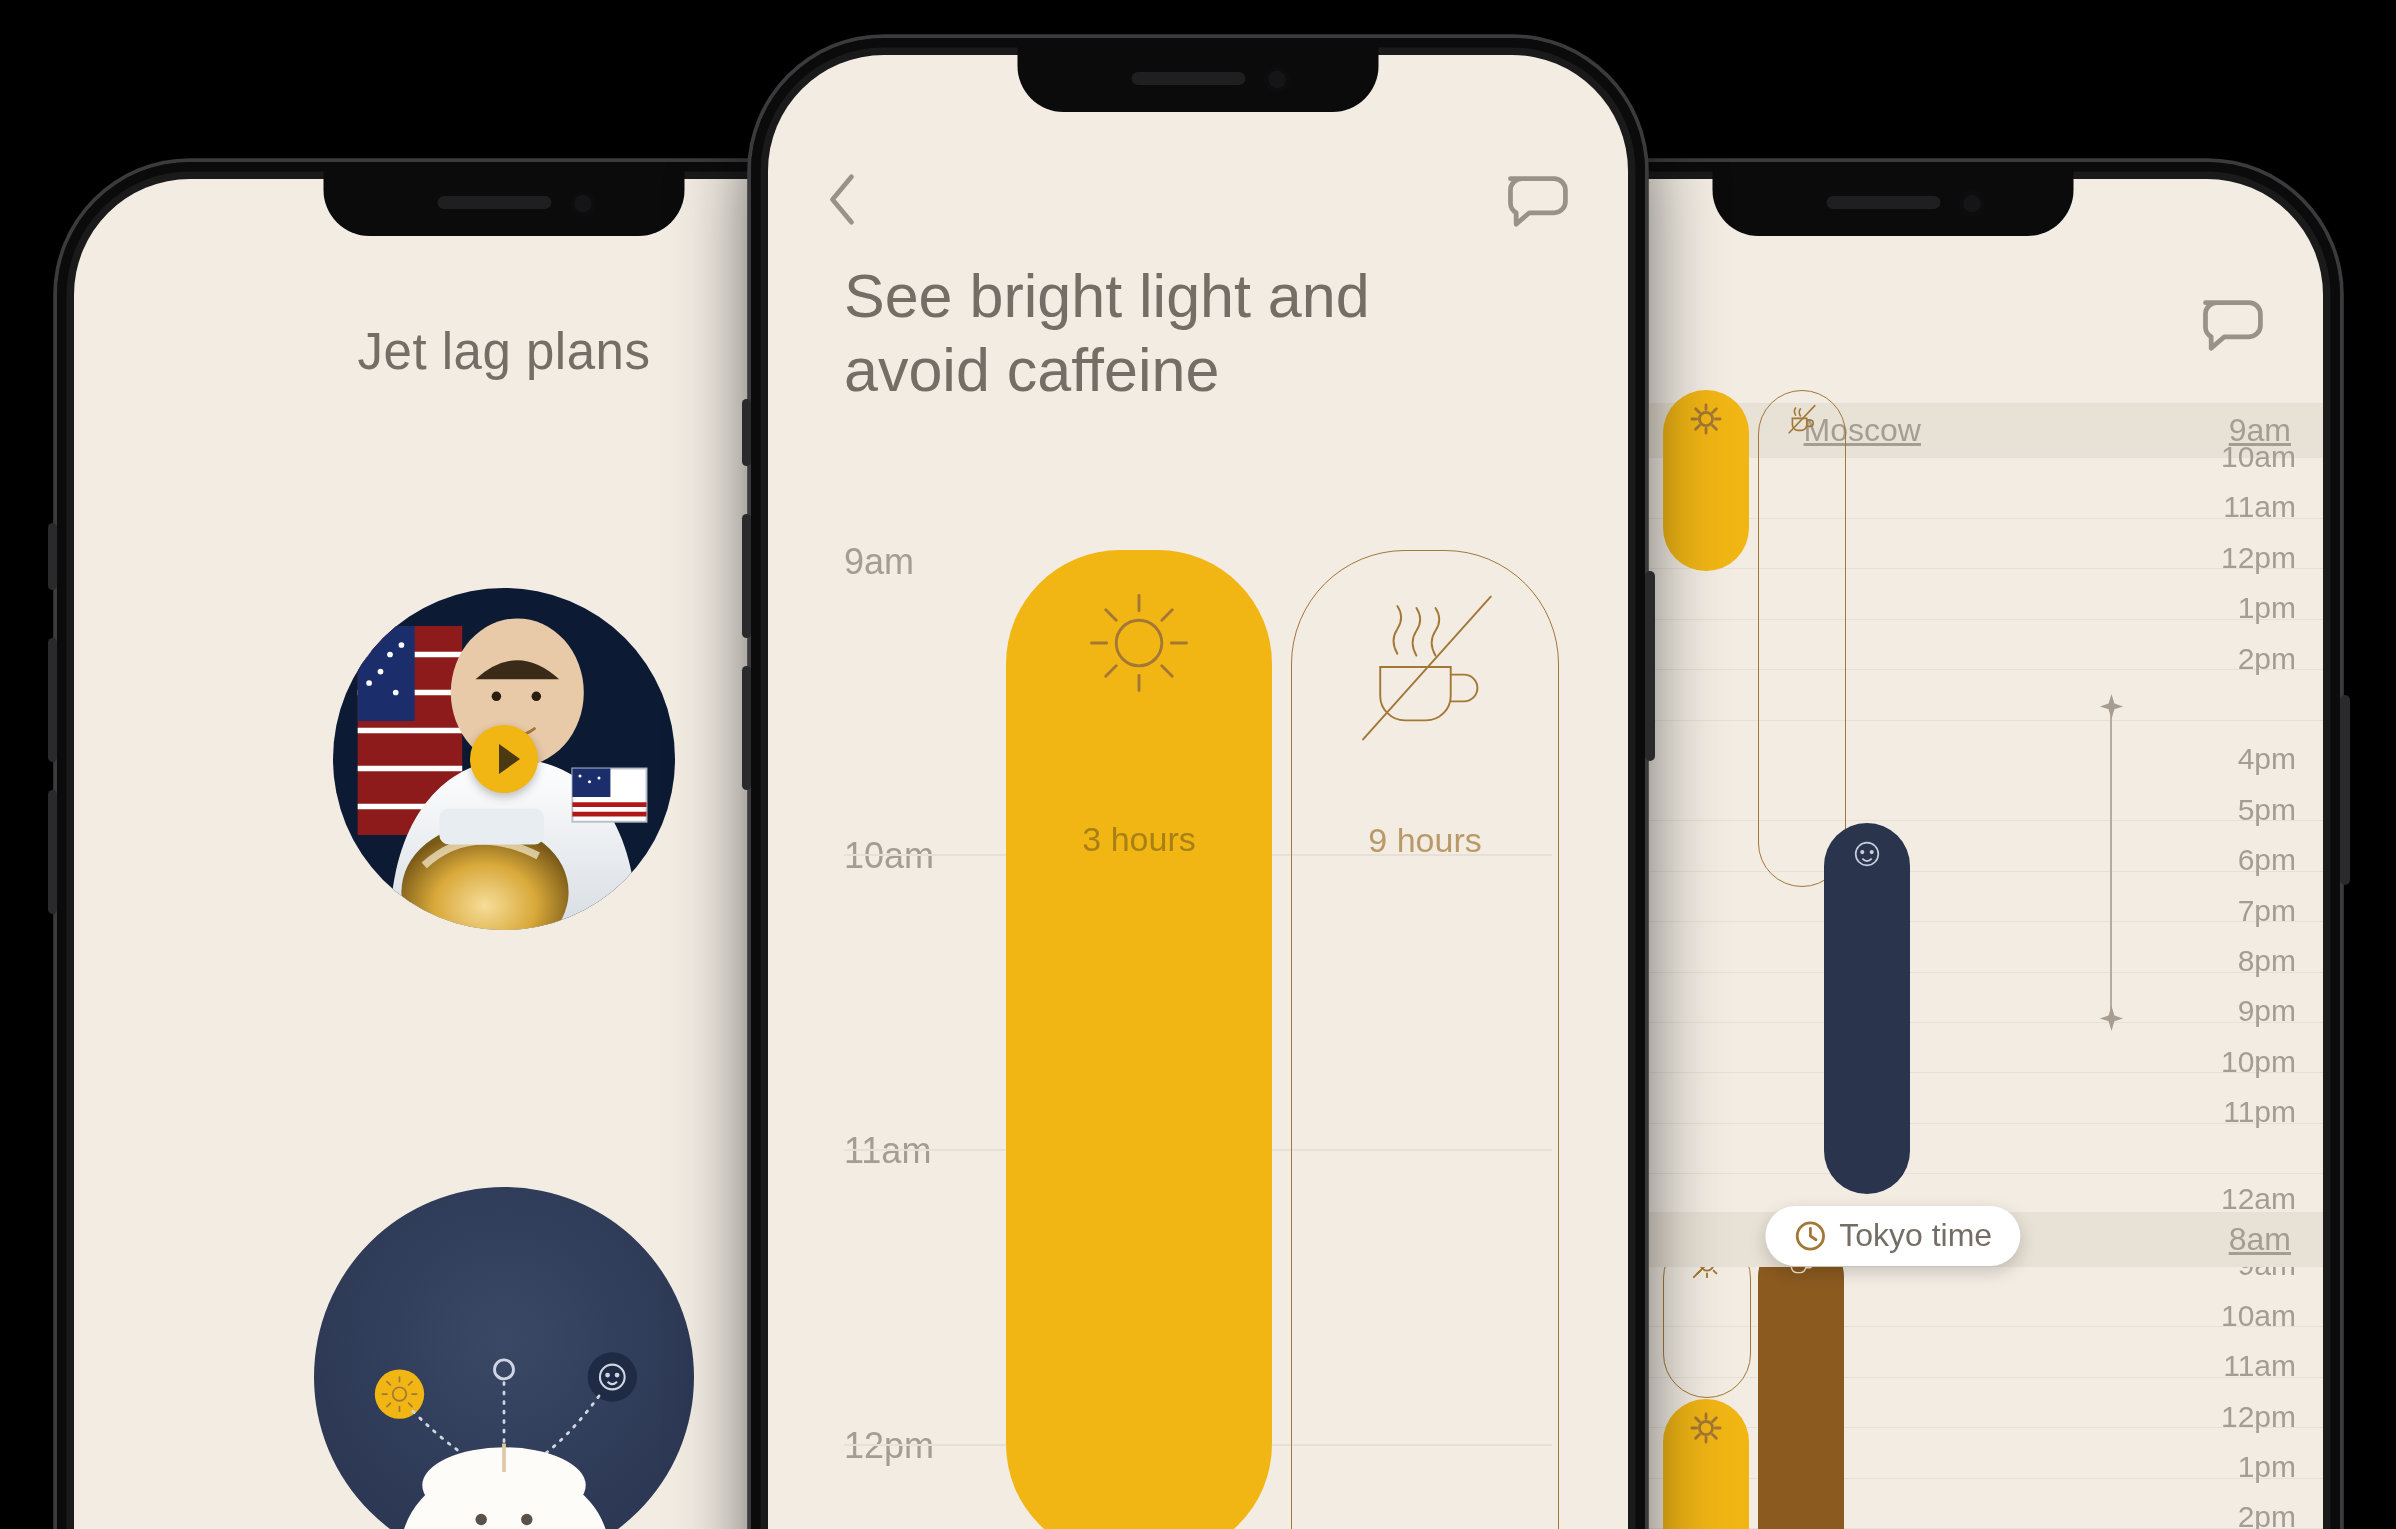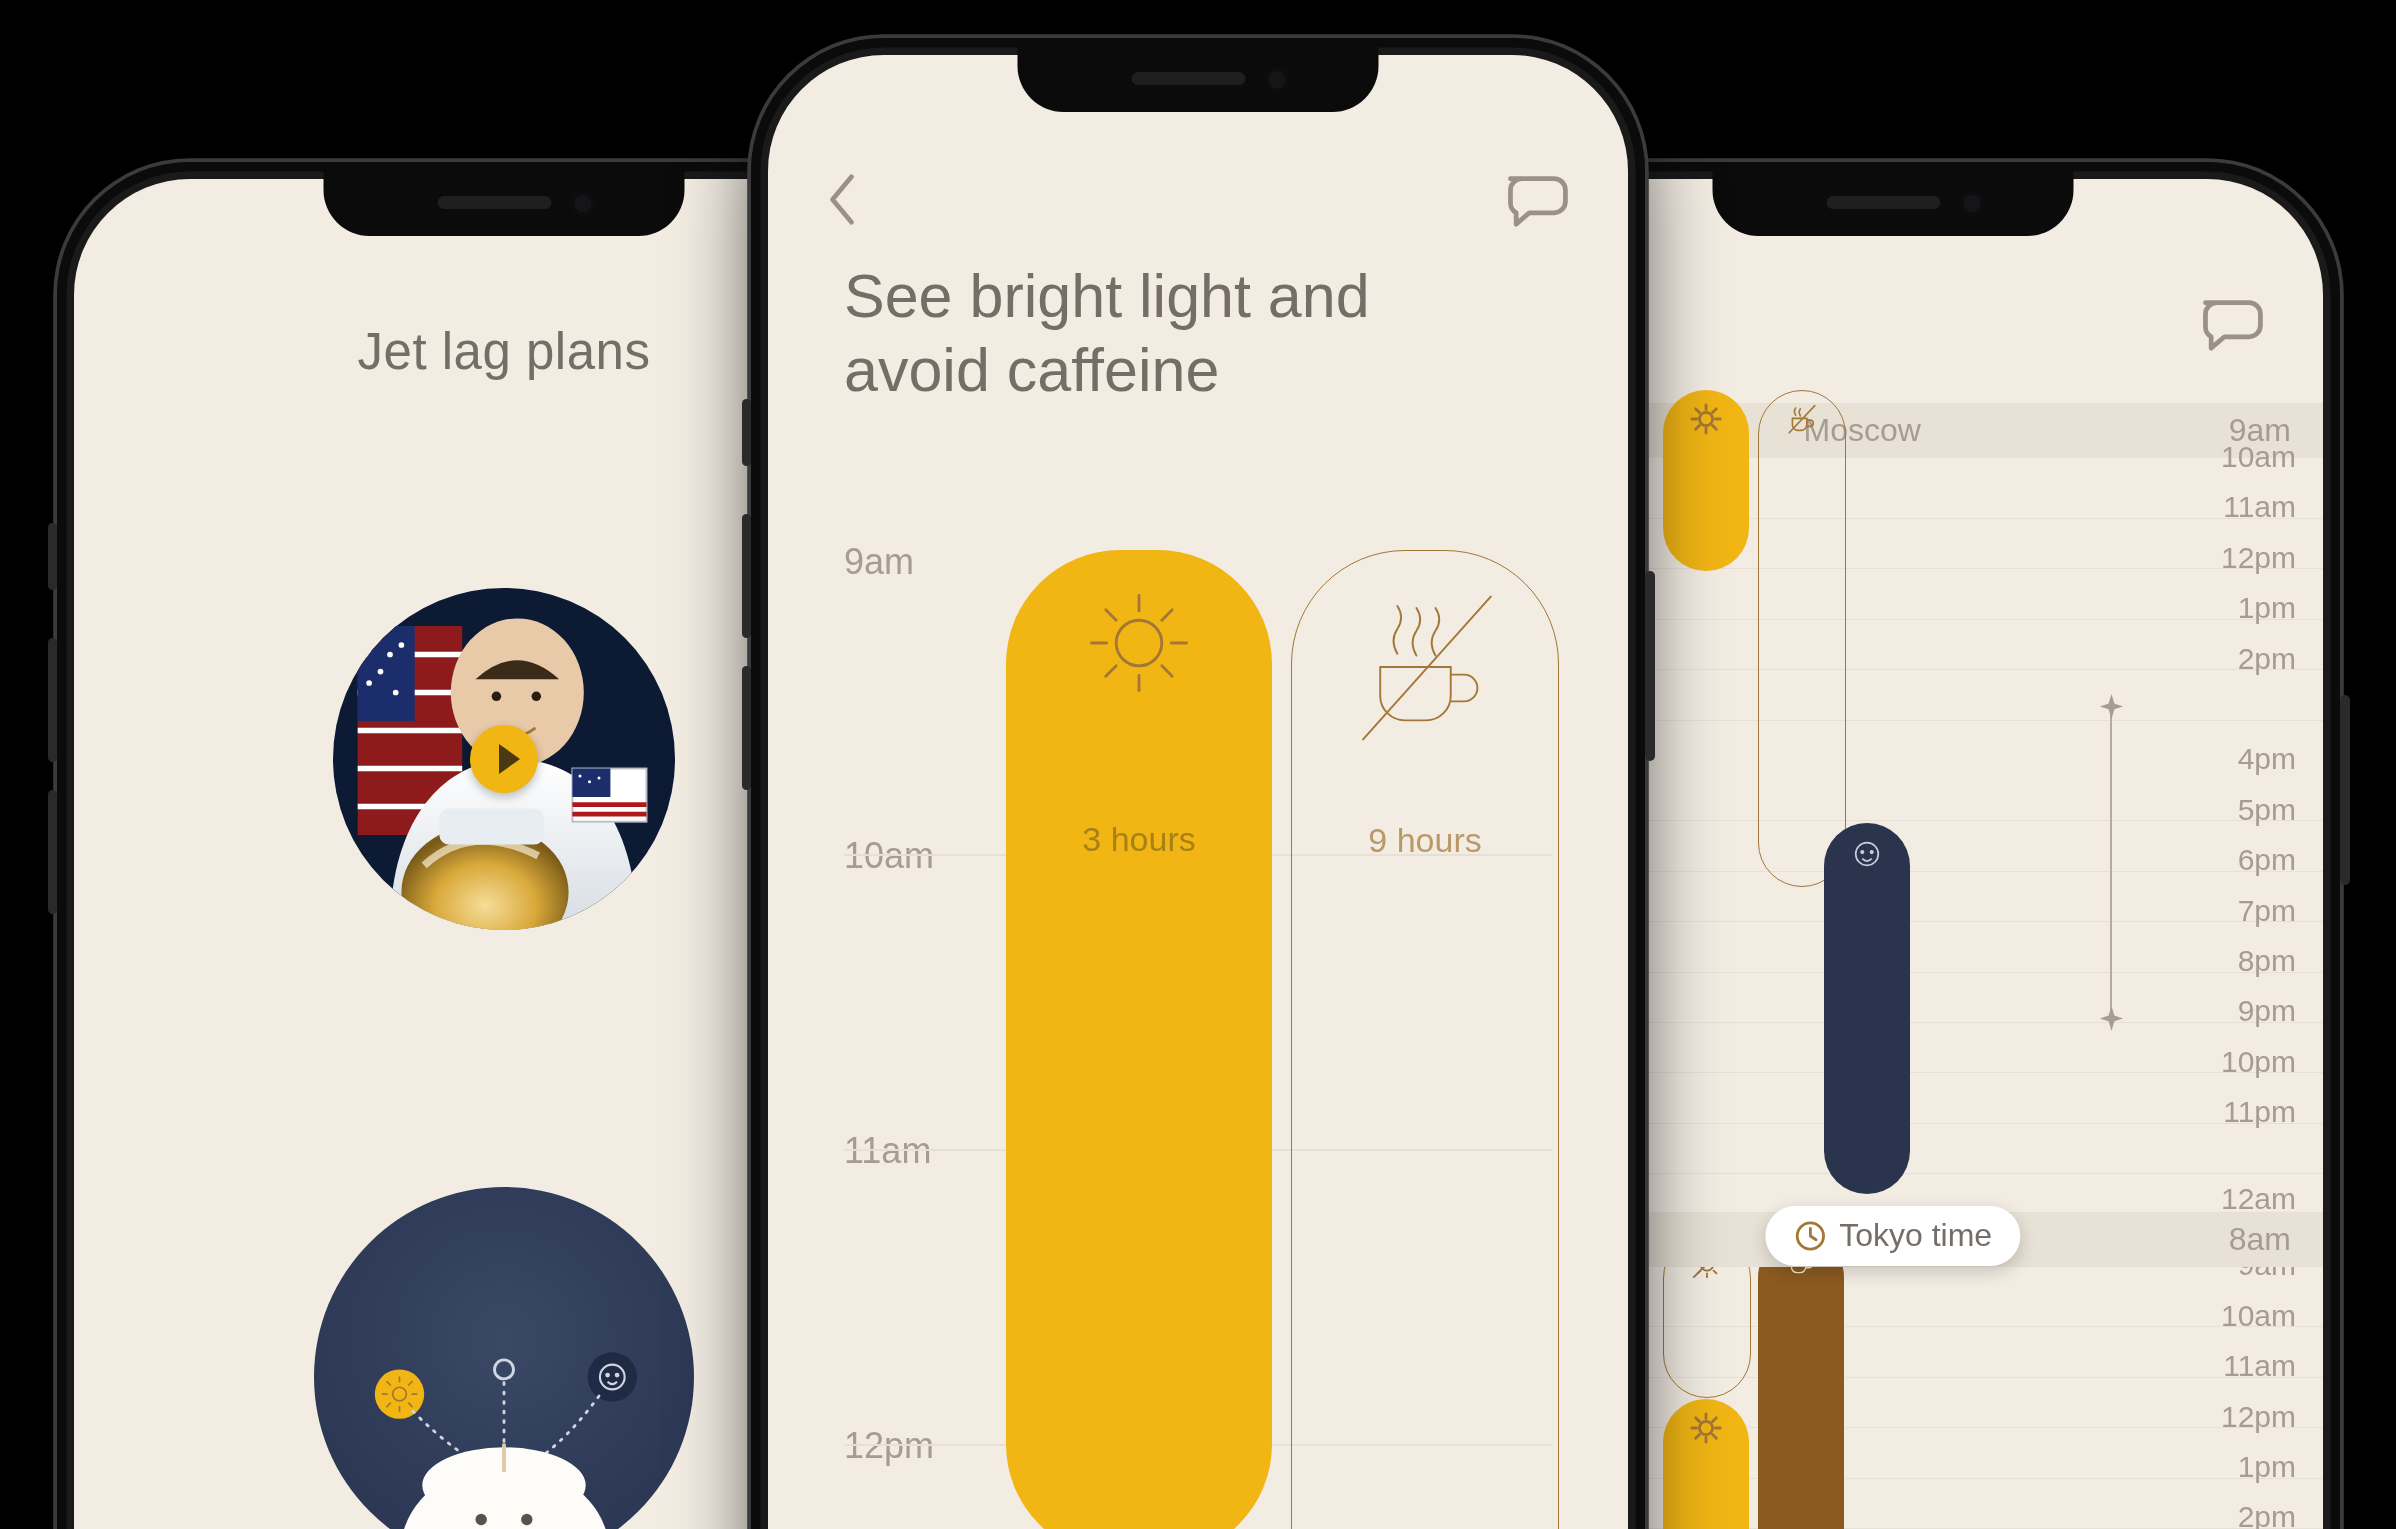--- a/index.html
+++ b/index.html
@@ -68,21 +68,21 @@
   .pill-label{position:absolute;top:270px;left:0;right:0;text-align:center;font-size:34px;color:var(--outline);opacity:.7;}
   .pill.light .pill-label{color:#8a6a17;}
   .icon-wrap{position:absolute;top:36px;left:0;right:0;display:flex;justify-content:center;}
   .sun-lg{width:114px;height:114px;}
   .cup-lg{width:162px;height:162px;}
 
   
   .tokyo{position:absolute;inset:0;}
   .tokyo-title{position:absolute;top:128px;left:0;right:171px;font-size:51px;font-weight:400;color:var(--ink);}
   .tokyo .chat{top:114px;right:55px;}
-  .tz-bar{position:absolute;left:8px;right:0;top:224px;height:53px;background:#e8e1d5;display:flex;align-items:center;justify-content:space-between;padding:0 32px;color:var(--ink-dim);font-size:32px;border-top:1px solid var(--line);border-bottom:1px solid var(--line);}
+  .tz-bar{position:absolute;left:8px;right:0;top:224px;height:53px;background:#e8e1d5;display:flex;align-items:center;justify-content:space-between;padding:0 32px;color:var(--ink-dim);font-size:32px;border-top:1px solid var(--line);border-bottom:1px solid var(--line);text-decoration:underline;}
   .tz-bar .day{font-weight:400;}
   .tz-bar .city{font-weight:400;}
   .tz-bar .time{min-width:105px;text-align:right;}
   .tz-bar2{top:1033px;}
   .local-chip{position:absolute;top:1027px;left:50%;transform:translateX(-50%);display:flex;align-items:center;gap:13.3px;background:#fff;border-radius:40px;padding:11.4px 28.5px;box-shadow:0 5.7px 17px rgba(0,0,0,.18);color:var(--ink);font-size:32px;z-index:5;}
   .local-chip svg{width:32px;height:32px;}
   .sched{position:absolute;left:0;right:0;top:278px;bottom:0;}
   .sched .row{position:absolute;left:0;right:0;height:61px;border-bottom:1px solid var(--line);}
   .sched .hour{position:absolute;right:27px;color:var(--ink-dim);font-size:30px;top:-17px;}
   .lane{position:absolute;width:86px;border-radius:57px;}

